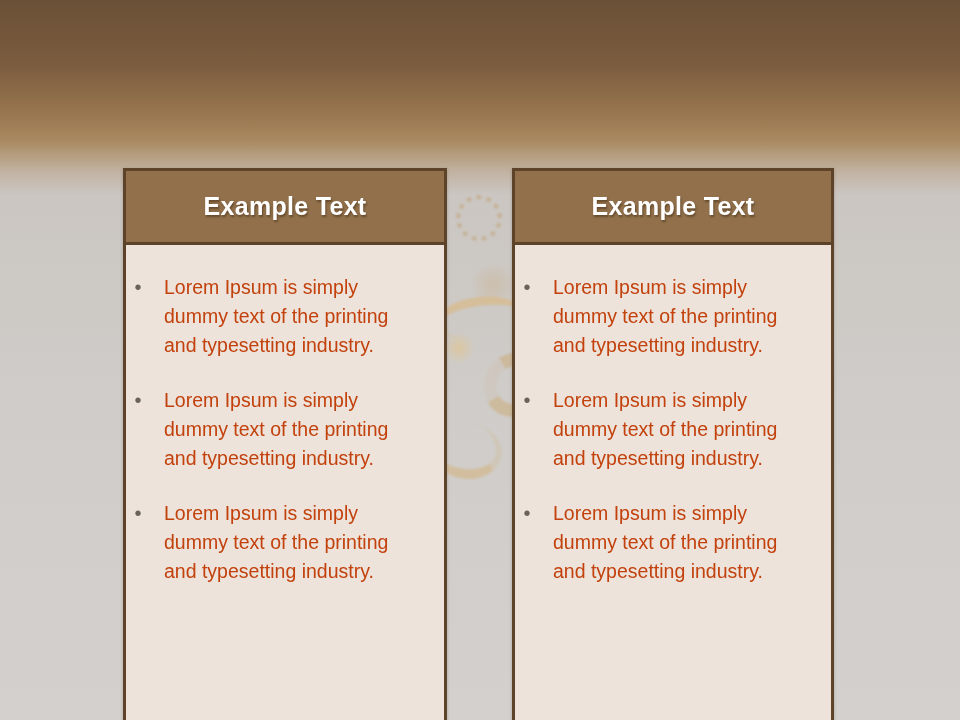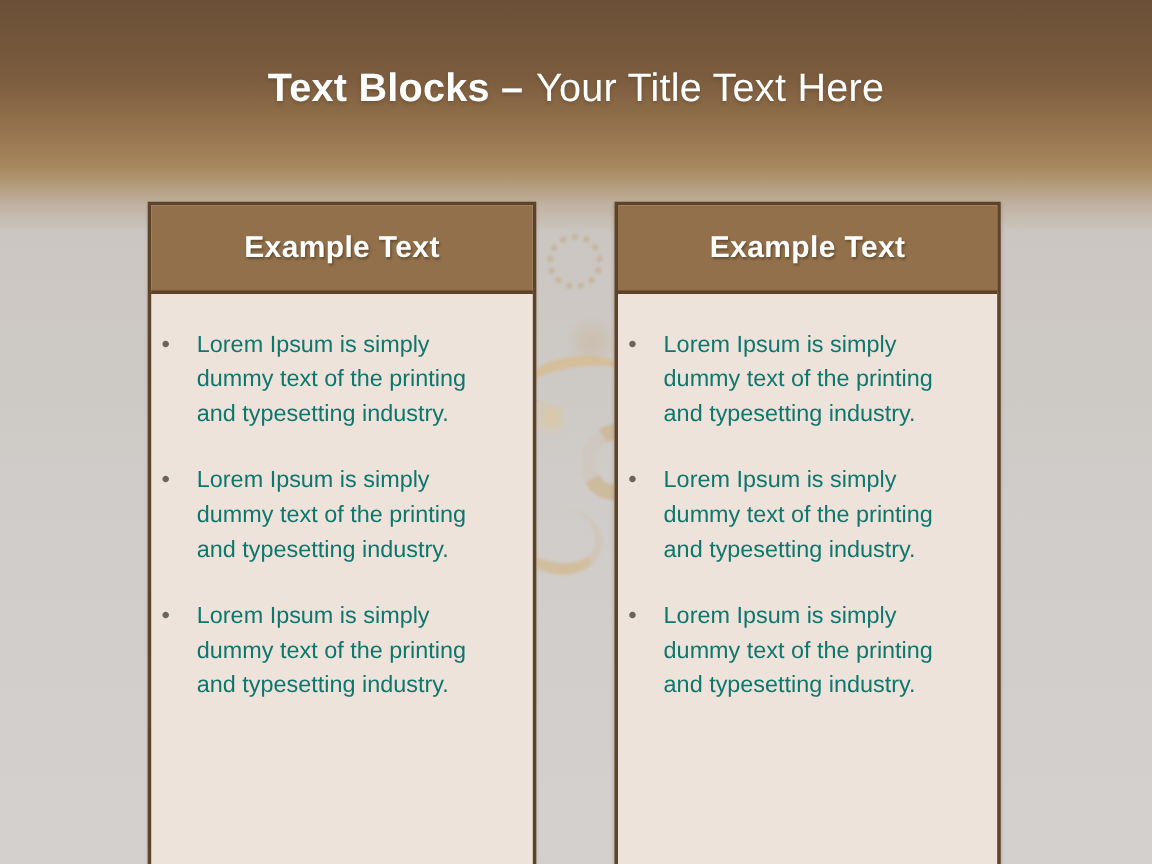--- a/index.html
+++ b/index.html
@@ -49,40 +49,37 @@
     color:#ffffff;font-weight:bold;font-size:25px;letter-spacing:.3px;
     text-shadow:1px 2px 2px rgba(50,30,10,.45);
   }
   .tb-body{padding:28px 14px 0 6px;}
   .bullet-item{display:flex;margin-bottom:26px;}
   .bullet-marker{
     flex:0 0 12px;margin-right:20px;color:#6a635b;font-size:20px;line-height:29px;
     text-align:center;
   }
   .bullet-text{
-    color:#0f766e;font-size:19.5px;line-height:29px;white-space:pre-line;
+    color:#c2410c;font-size:19.5px;line-height:29px;white-space:pre-line;
   }
 </style>
 </head>
 <body>
 
 <div class="slide">
 
   <div class="gap-art">
     <div class="ornament orn-gear"></div>
     <div class="ornament orn-dust"></div>
     <div class="ornament orn-goggle-band"></div>
     <div class="ornament orn-blob"></div>
     <div class="ornament orn-c-ring"></div>
     <div class="ornament orn-u-arc"></div>
   </div>
 
-  <div class="slide-title">
-    <span class="t-bold">Text Blocks –</span><span class="t-reg">Your Title Text Here</span>
-  </div>
 
   <div class="textblock tb-left">
     <div class="tb-header">Example Text</div>
     <div class="tb-body">
       <div class="bullet-item">
         <span class="bullet-marker">•</span>
         <span class="bullet-text">Lorem Ipsum is simply
 dummy text of the printing
 and typesetting industry.</span>
       </div>

